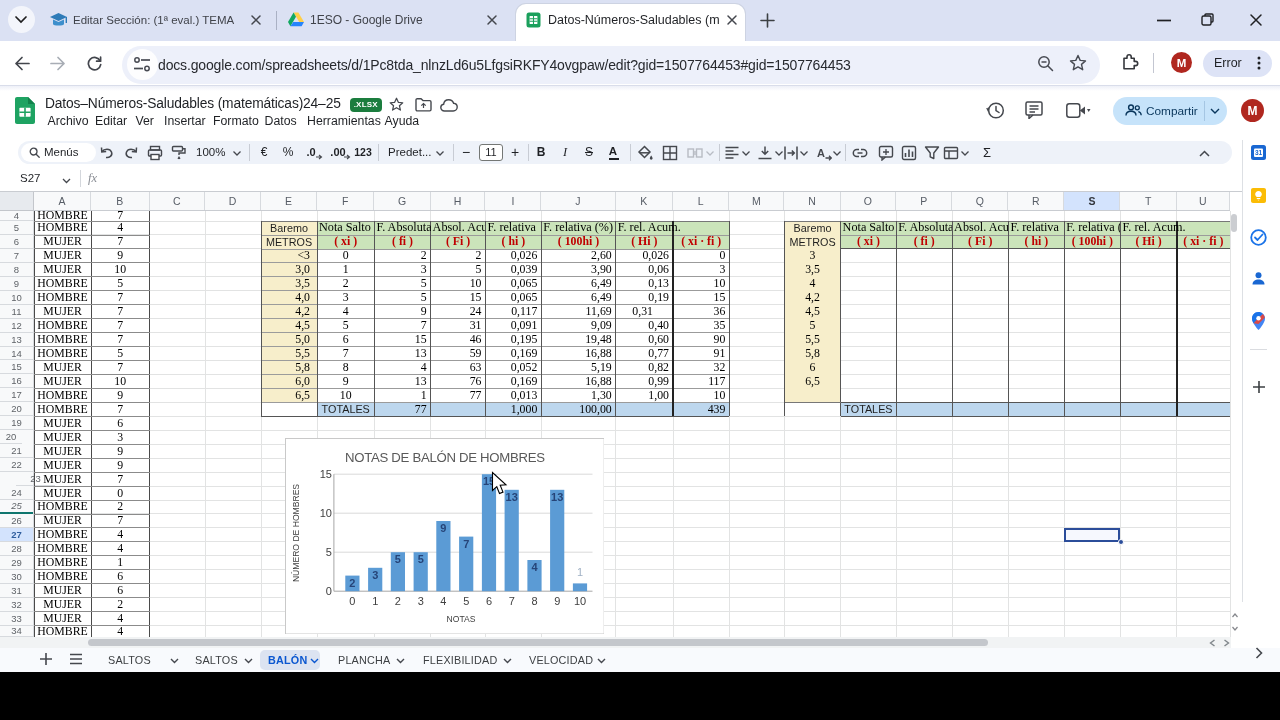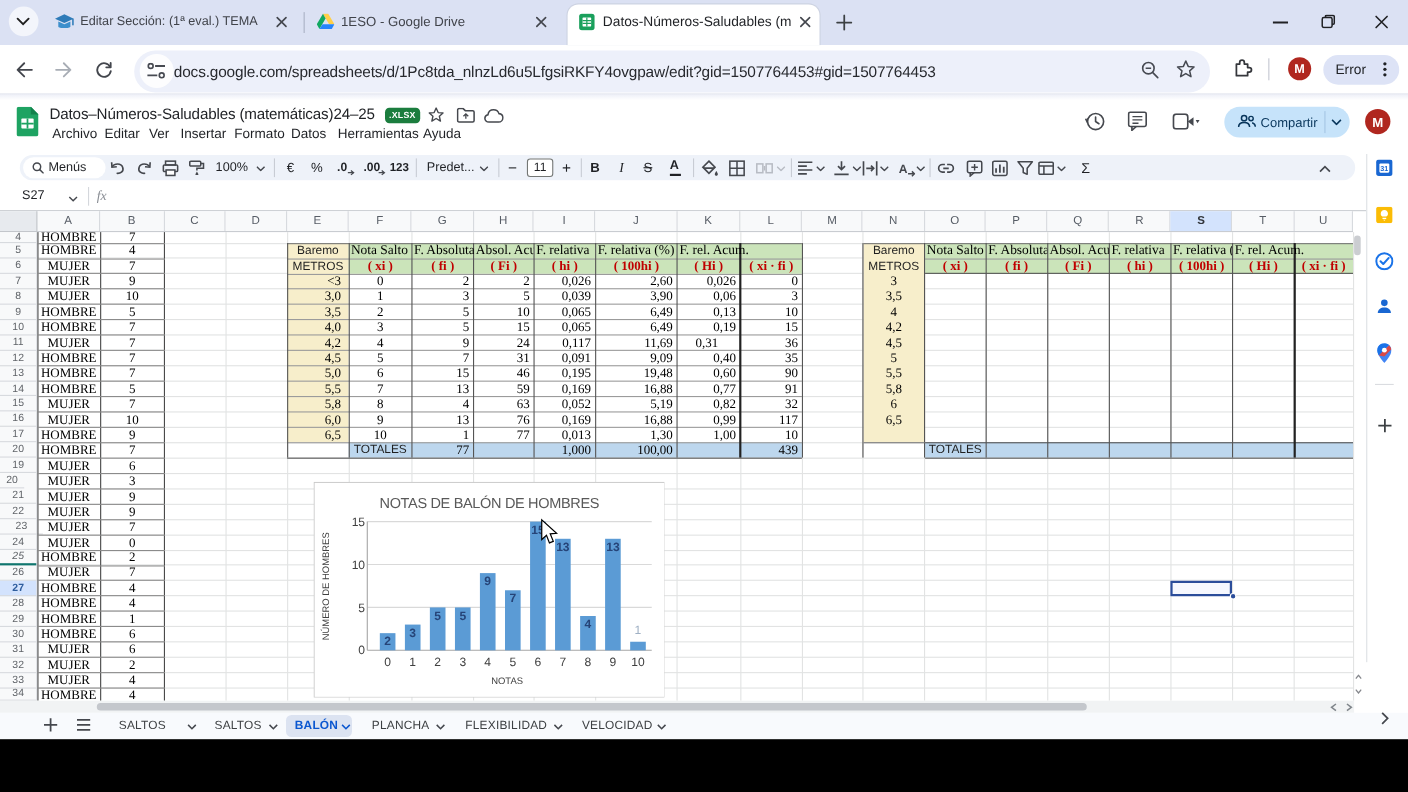--- a/index.html
+++ b/index.html
@@ -331,21 +331,21 @@
 <div class="ct" style="left:0.00px;top:332.60px;width:33.00px;height:13.95px;border-bottom:1px solid #d7dade;color:#5f6368;font-size:9.5px;">13</div>
 <div class="ct" style="left:0.00px;top:346.55px;width:33.00px;height:13.95px;border-bottom:1px solid #d7dade;color:#5f6368;font-size:9.5px;">14</div>
 <div class="ct" style="left:0.00px;top:360.50px;width:33.00px;height:13.95px;border-bottom:1px solid #d7dade;color:#5f6368;font-size:9.5px;">15</div>
 <div class="ct" style="left:0.00px;top:374.45px;width:33.00px;height:13.95px;border-bottom:1px solid #d7dade;color:#5f6368;font-size:9.5px;">16</div>
 <div class="ct" style="left:0.00px;top:388.40px;width:33.00px;height:13.95px;border-bottom:1px solid #d7dade;color:#5f6368;font-size:9.5px;">17</div>
 <div class="ct" style="left:0.00px;top:402.35px;width:33.00px;height:13.95px;border-bottom:1px solid #d7dade;color:#5f6368;font-size:9.5px;">20</div>
 <div class="ct" style="left:0.00px;top:416.30px;width:33.00px;height:13.95px;border-bottom:1px solid #d7dade;color:#5f6368;font-size:9.5px;">19</div>
 <div class="ct" style="left:0.00px;top:430.25px;width:22px;height:13.95px;border-bottom:1px solid #d7dade;color:#5f6368;font-size:9.5px;">20</div>
 <div class="ct" style="left:0.00px;top:444.20px;width:33.00px;height:13.95px;border-bottom:1px solid #d7dade;color:#5f6368;font-size:9.5px;">21</div>
 <div class="ct" style="left:0.00px;top:458.15px;width:33.00px;height:13.95px;border-bottom:1px solid #d7dade;color:#5f6368;font-size:9.5px;">22</div>
-<div class="ct" style="left:0.00px;top:472.10px;width:39px;height:13.95px;border-bottom:1px solid #d7dade;color:#5f6368;font-size:9.5px;">23</div>
+<div class="ct" style="left:16px;top:472.10px;width:39px;height:13.95px;border-bottom:1px solid #d7dade;color:#5f6368;font-size:9.5px;">23</div>
 <div class="ct" style="left:0.00px;top:486.05px;width:33.00px;height:13.95px;border-bottom:1px solid #d7dade;color:#5f6368;font-size:9.5px;">24</div>
 <div class="ct" style="left:0.00px;top:500.00px;width:33.00px;height:13.95px;border-bottom:2px solid #0f766e;color:#5f6368;font-size:9.5px;font-style:italic;">25</div>
 <div class="ct" style="left:0.00px;top:513.95px;width:33.00px;height:13.95px;border-bottom:1px solid #d7dade;color:#5f6368;font-size:9.5px;">26</div>
 <div class="ct" style="left:0.00px;top:527.90px;width:33.00px;height:13.95px;background:#d3e3fd;font-weight:700;border-bottom:1px solid #d7dade;color:#2f5e9e;font-size:9.5px;">27</div>
 <div class="ct" style="left:0.00px;top:541.85px;width:33.00px;height:13.95px;border-bottom:1px solid #d7dade;color:#5f6368;font-size:9.5px;">28</div>
 <div class="ct" style="left:0.00px;top:555.80px;width:33.00px;height:13.95px;border-bottom:1px solid #d7dade;color:#5f6368;font-size:9.5px;">29</div>
 <div class="ct" style="left:0.00px;top:569.75px;width:33.00px;height:13.95px;border-bottom:1px solid #d7dade;color:#5f6368;font-size:9.5px;">30</div>
 <div class="ct" style="left:0.00px;top:583.70px;width:33.00px;height:13.95px;border-bottom:1px solid #d7dade;color:#5f6368;font-size:9.5px;">31</div>
 <div class="ct" style="left:0.00px;top:597.65px;width:33.00px;height:13.95px;border-bottom:1px solid #d7dade;color:#5f6368;font-size:9.5px;">32</div>
 <div class="ct" style="left:0.00px;top:611.60px;width:33.00px;height:13.95px;border-bottom:1px solid #d7dade;color:#5f6368;font-size:9.5px;">33</div>

